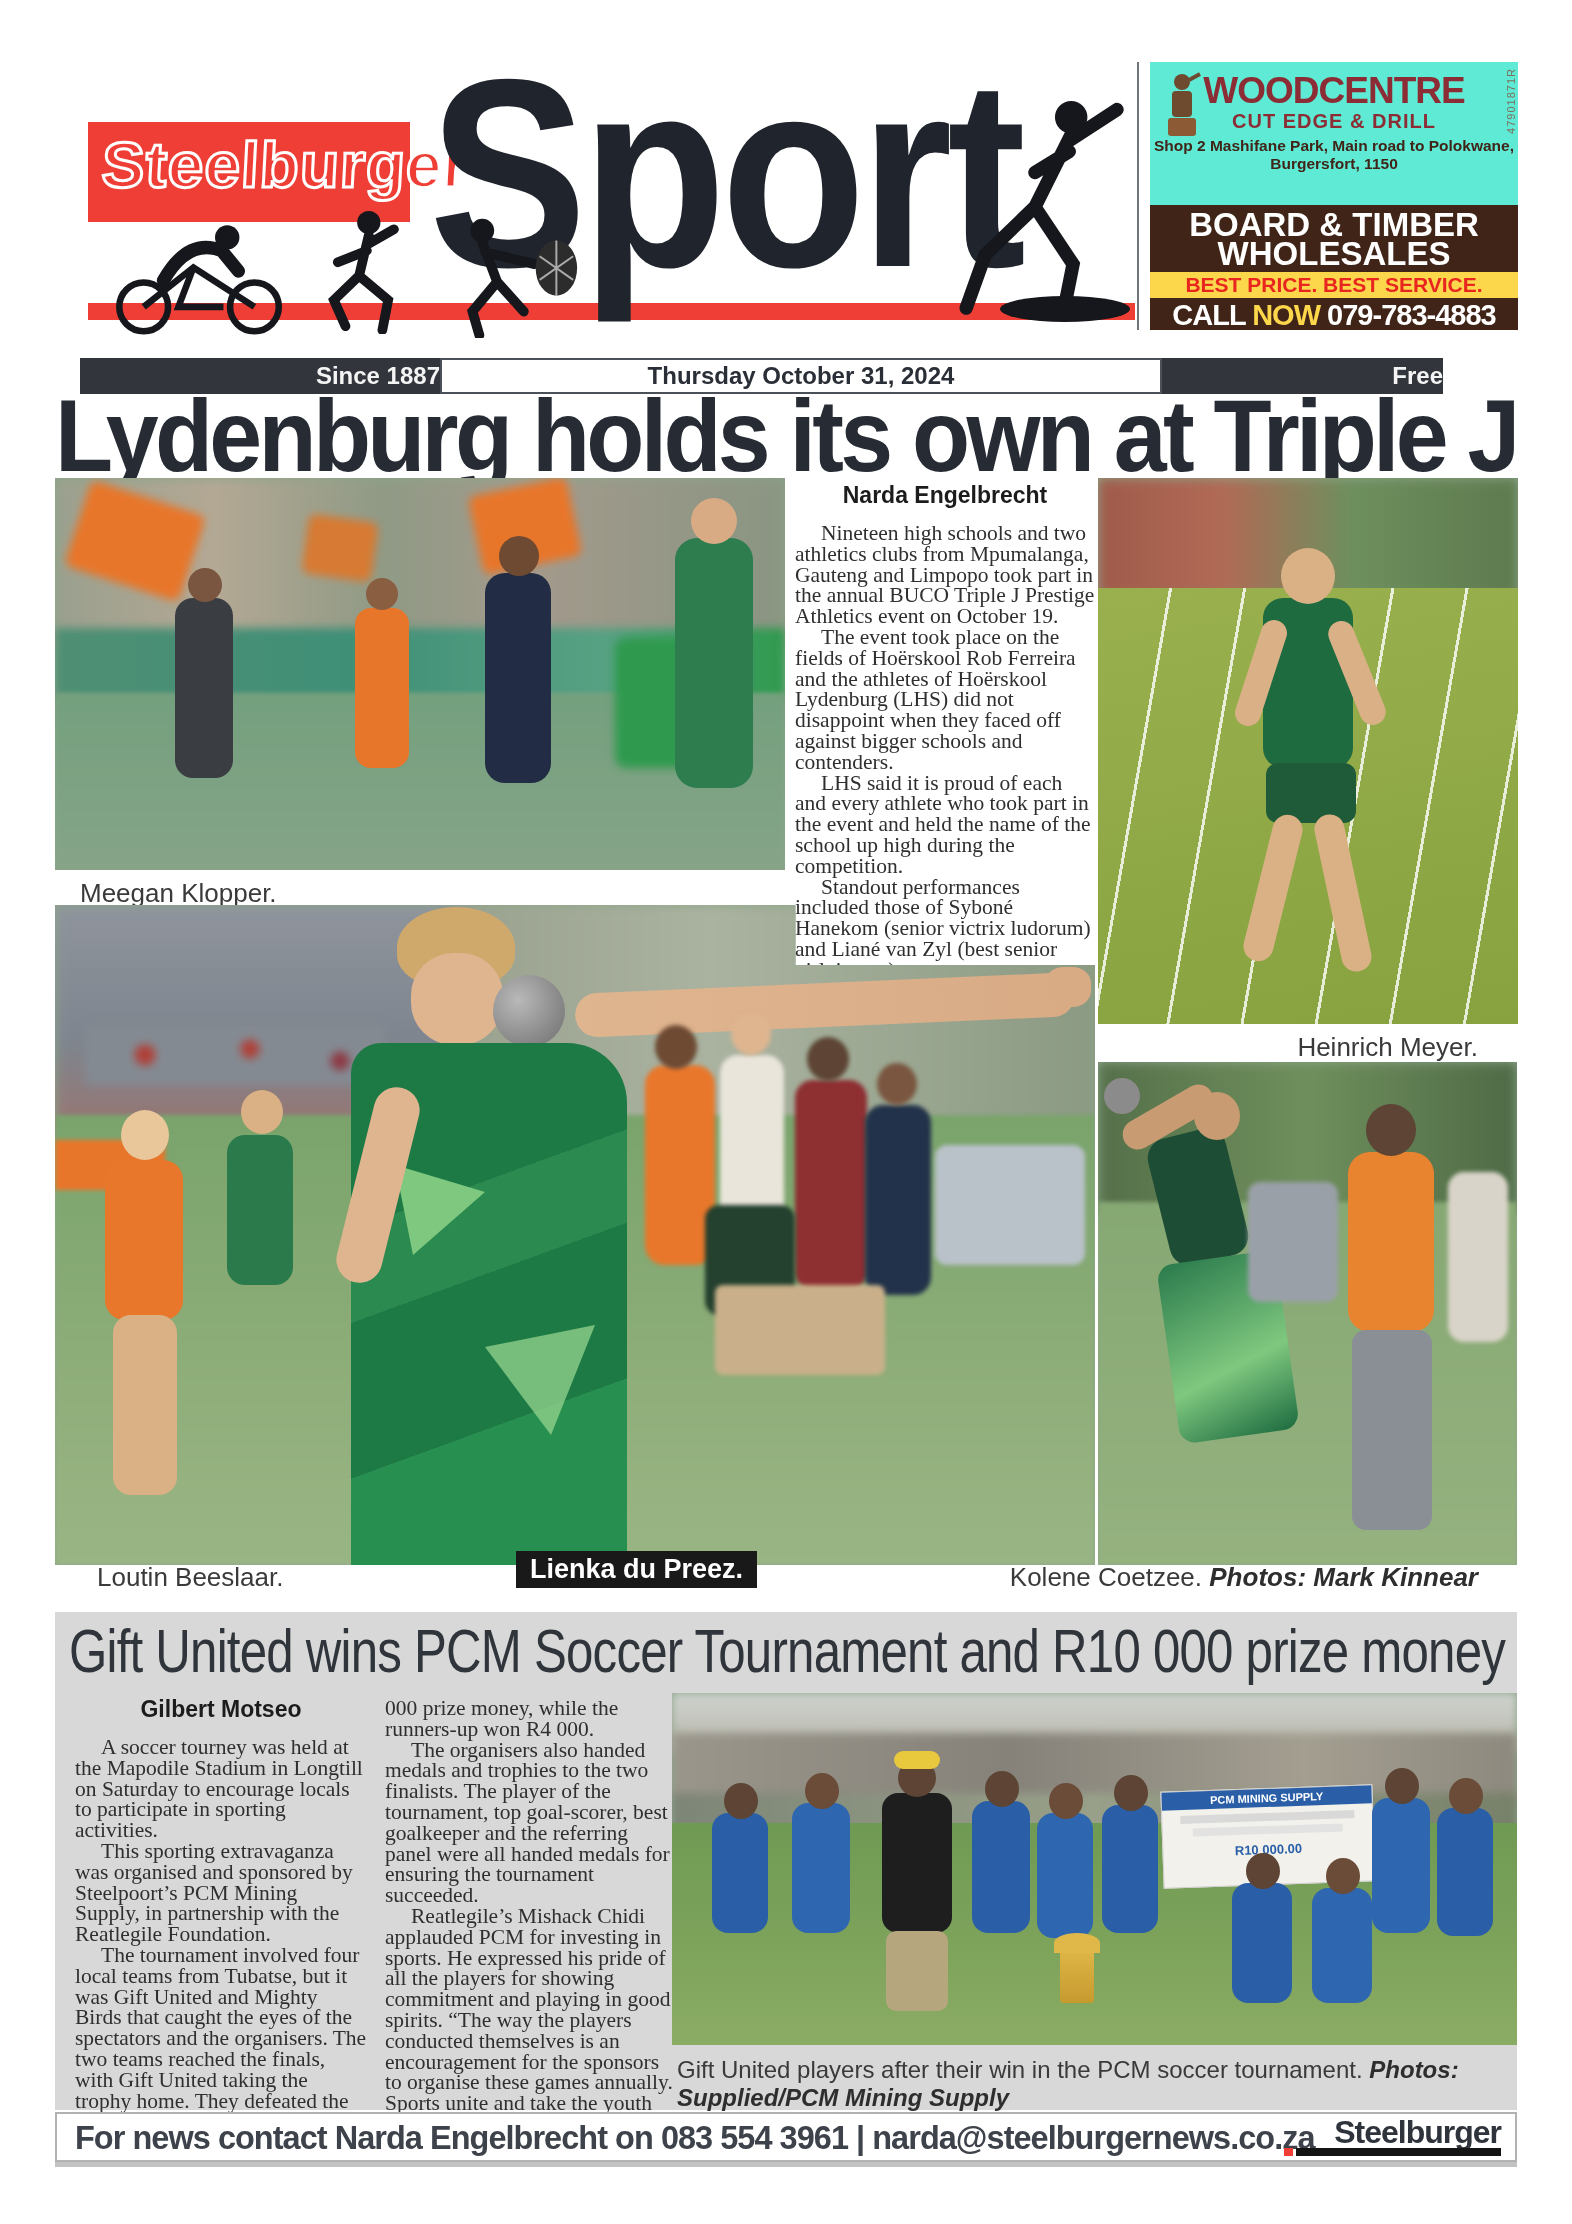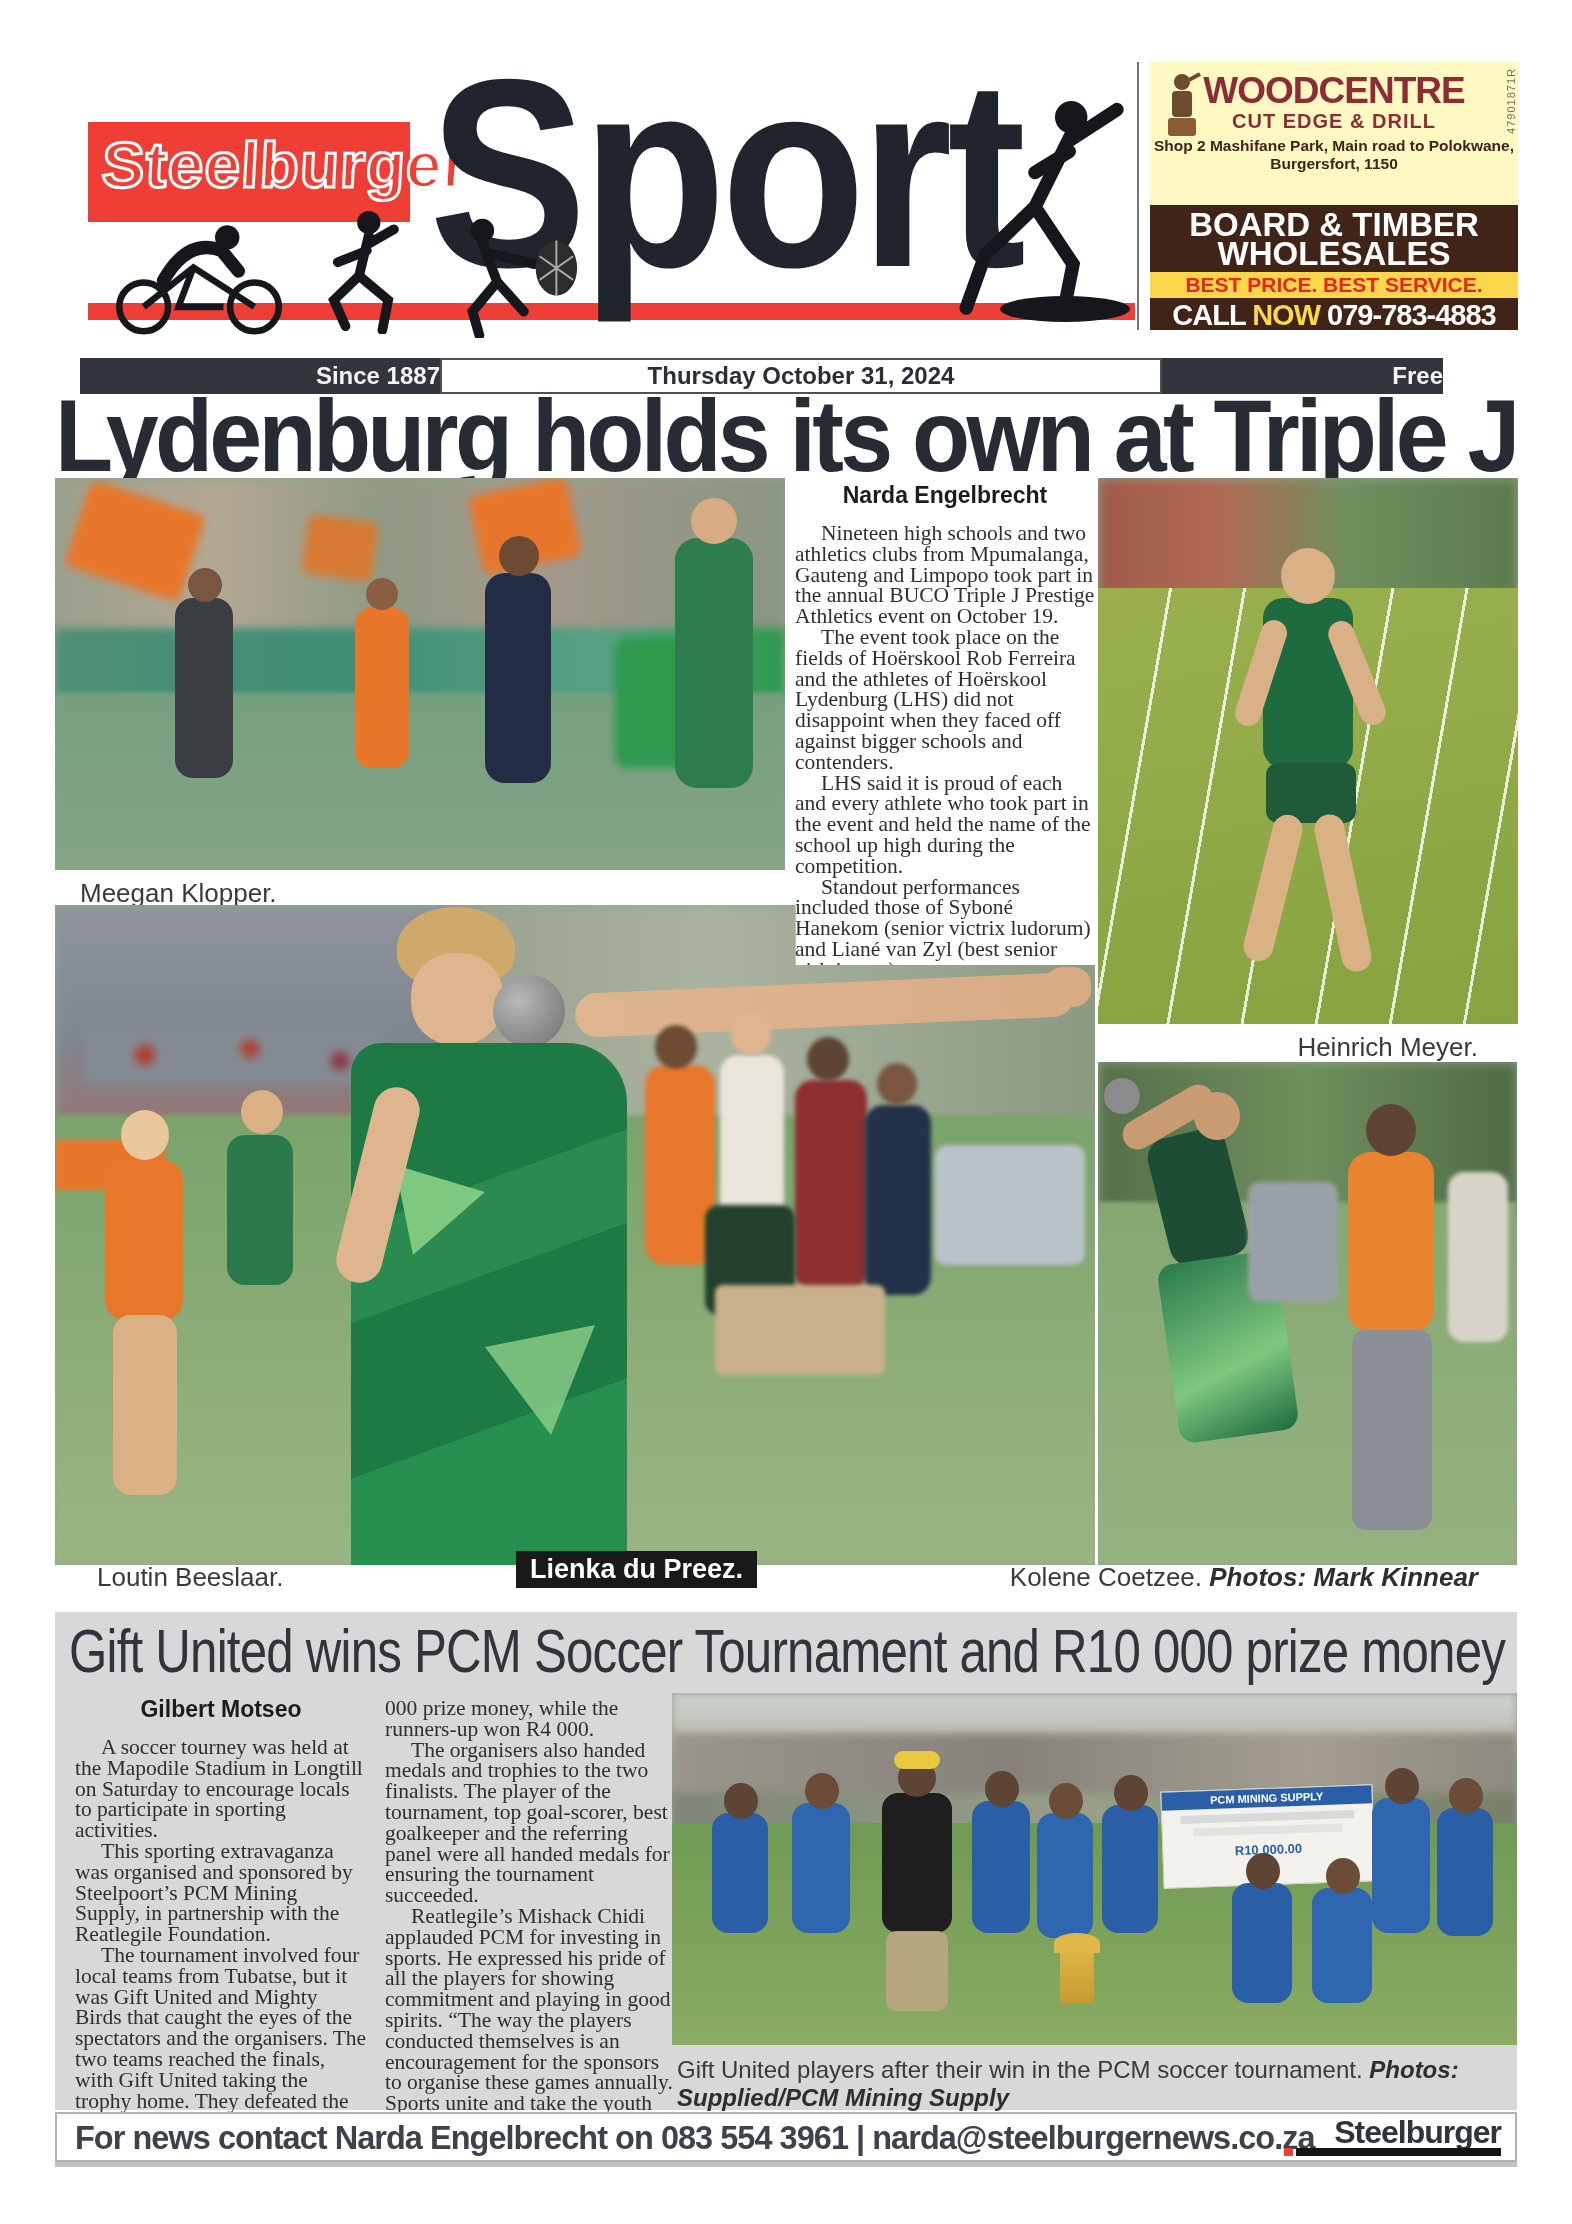--- a/index.html
+++ b/index.html
@@ -14,21 +14,21 @@
   .brand-text{position:absolute;left:14px;top:6px;font-size:64px;font-weight:bold;
     color:#ee3e35;-webkit-text-stroke:3px #ffffff;transform:skewX(-3deg);letter-spacing:1px;}
   .sport-wrap{left:402px;top:46px;width:592px;height:290px;margin-left:27px;}
   .sport-text{font-size:268px;font-weight:bold;line-height:0.95;color:#20242c;letter-spacing:-6px;}
   .red-bar{left:88px;top:303px;width:1047px;height:17px;background:#ee3e35;}
   .mast-divider{left:1137px;top:62px;width:2px;height:268px;background:#70747d;}
   .shadow-ellipse{left:1000px;top:296px;width:130px;height:26px;background:#15171c;border-radius:50%;}
 
   
   .ad-box{left:1150px;top:62px;width:368px;height:268px;background:#fcd64b;overflow:hidden;}
-  .ad-yellow{position:absolute;left:0;top:0;width:368px;height:143px;background:#fef9c3;text-align:center;}
+  .ad-yellow{position:absolute;left:0;top:0;width:368px;height:143px;background:#5eead4;text-align:center;}
   .ad-title{margin-top:8px;font-size:37px;font-weight:bold;color:#8c2d35;letter-spacing:-1px;}
   .ad-tag{font-size:20px;font-weight:bold;color:#8c2d35;letter-spacing:1px;margin-top:-2px;}
   .ad-addr{font-size:15.5px;font-weight:bold;color:#402418;line-height:18px;margin-top:4px;}
   .ad-brown{position:absolute;left:0;top:143px;width:368px;height:125px;background:#3f2417;text-align:center;}
   .ad-product{font-size:33px;font-weight:bold;color:#ffffff;line-height:31px;letter-spacing:0px;margin-top:4px;}
   .ad-promoband{margin-top:3px;background:#fcd64b;height:26px;line-height:26px;font-size:21px;font-weight:bold;color:#e8251f;letter-spacing:0px;}
   .ad-call{margin-top:1px;font-size:29px;font-weight:bold;color:#ffffff;letter-spacing:-1px;}
   .ad-call .now{color:#fcd64b;}
   .ad-ref{position:absolute;right:1px;top:6px;writing-mode:vertical-rl;transform:rotate(180deg);
     font-size:11px;color:#7c7060;letter-spacing:1px;}

